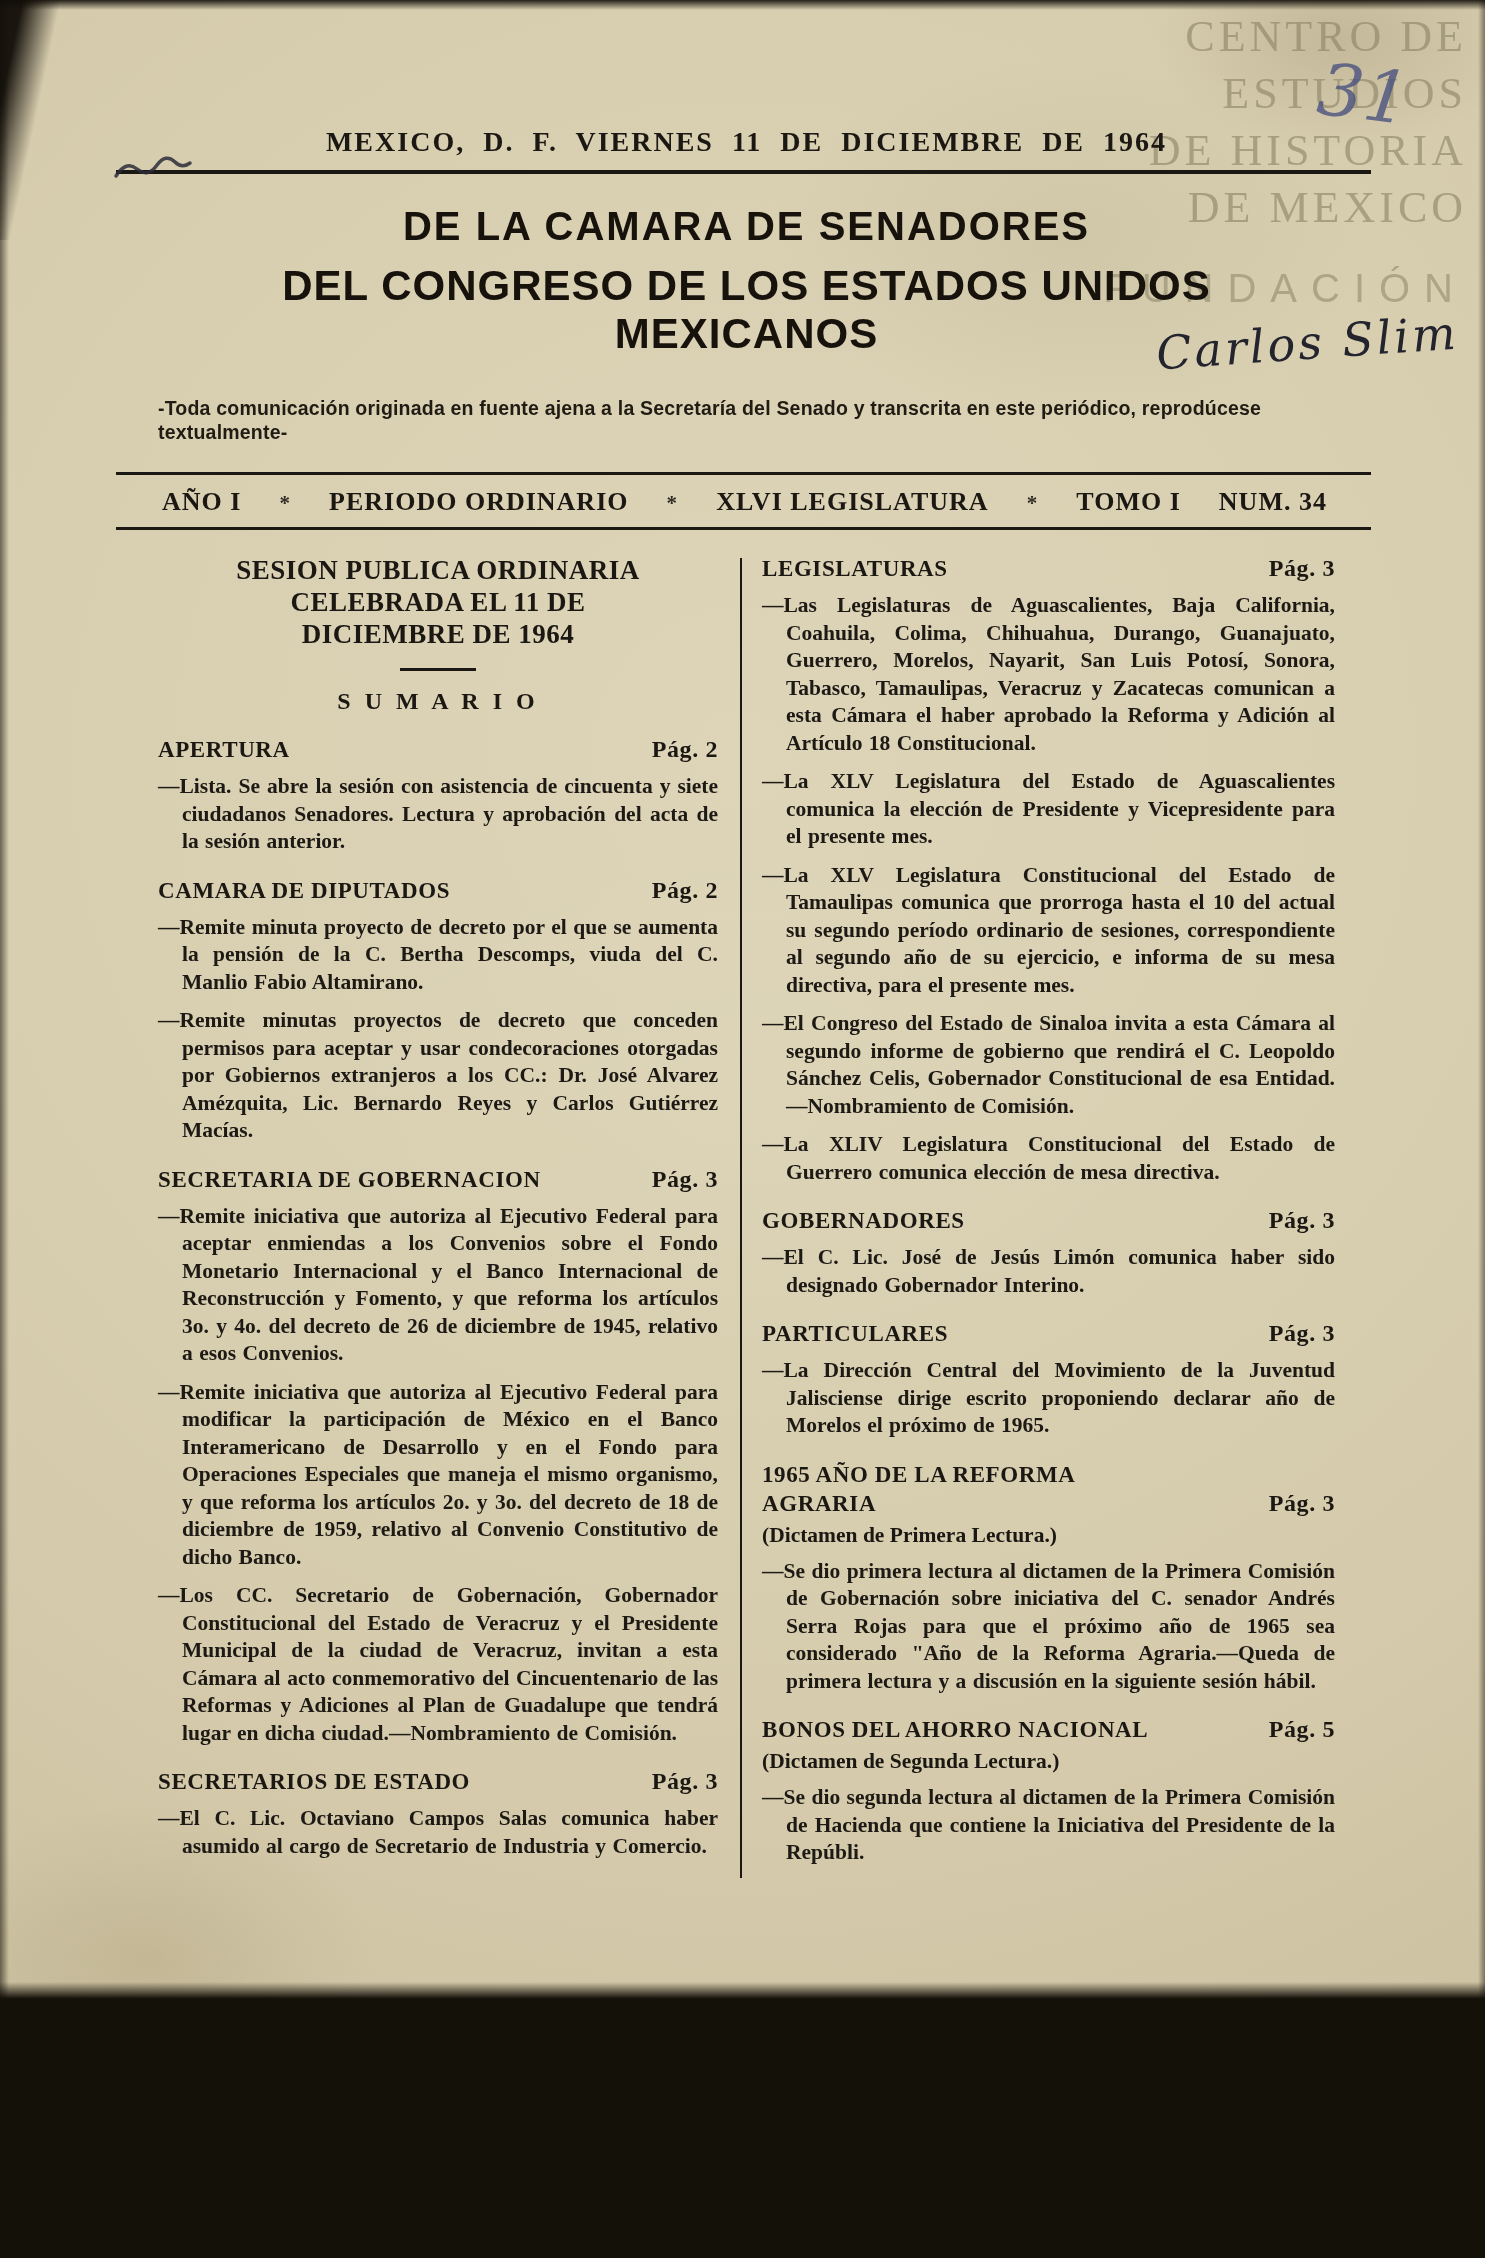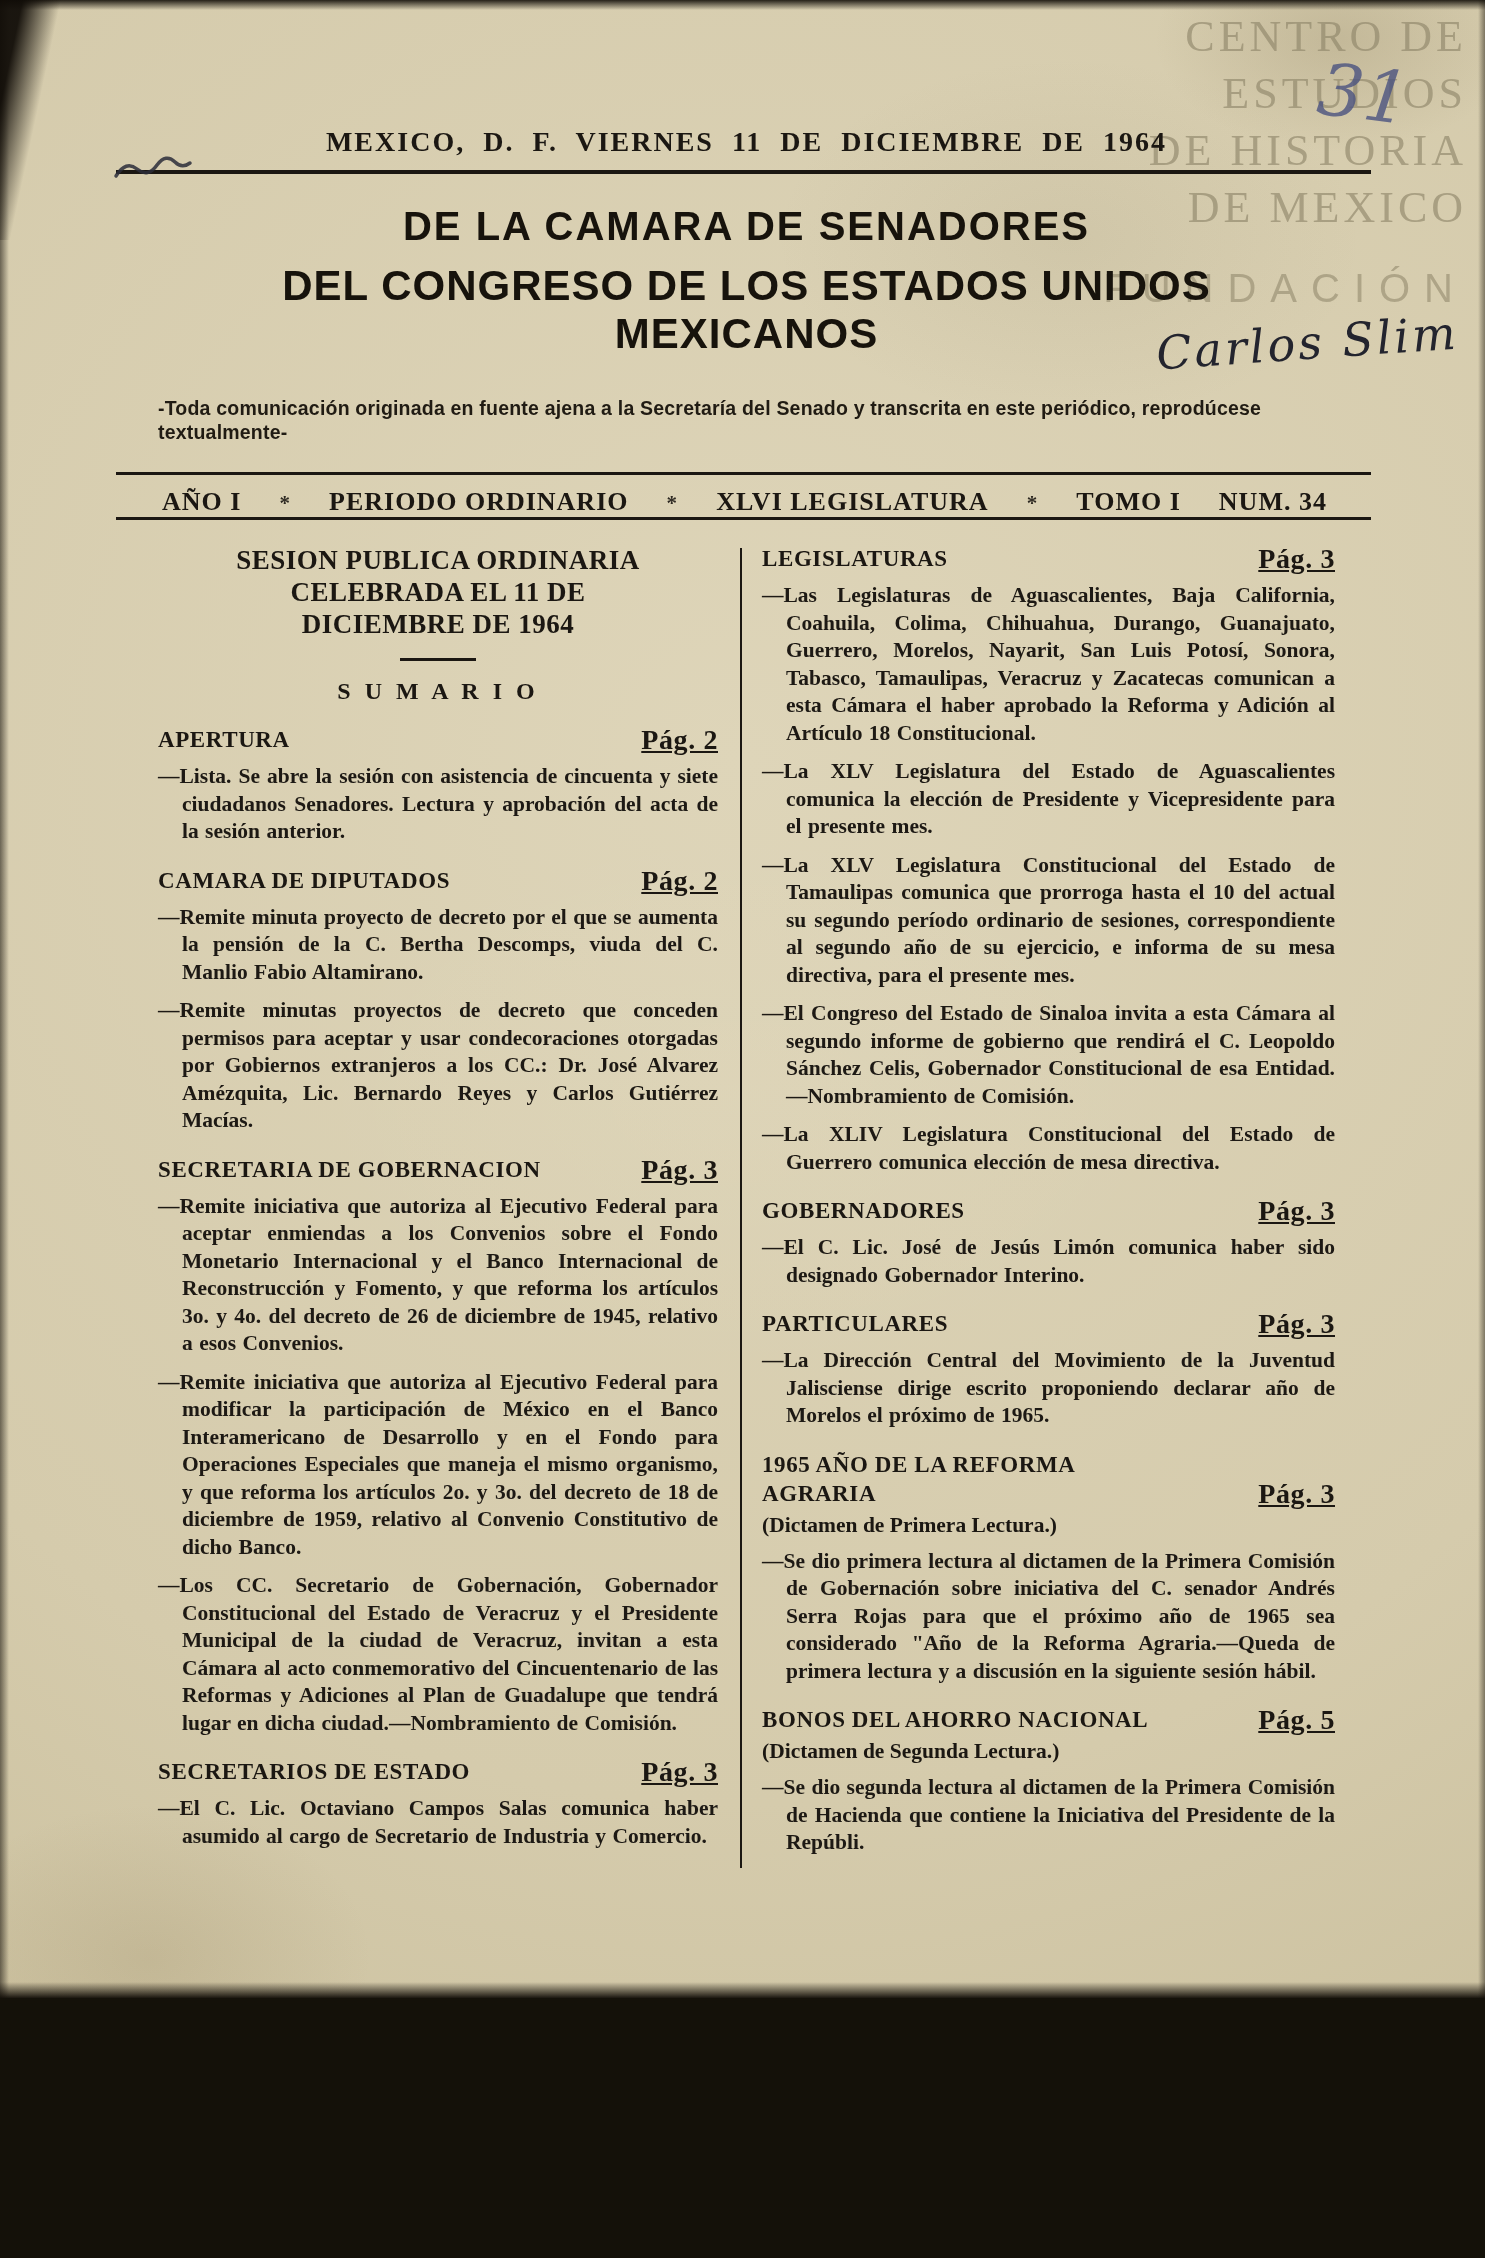--- a/index.html
+++ b/index.html
@@ -89,21 +89,21 @@
     margin-top:14px;text-align:center;font-family:"Liberation Sans",sans-serif;
     font-weight:bold;font-size:42px;line-height:48px;letter-spacing:1px;color:#17130c;
   }
   .tagline{
     margin-top:38px;text-align:left;font-family:"Liberation Sans",sans-serif;
     font-weight:bold;font-size:19.5px;line-height:24px;letter-spacing:0.2px;color:#201b13;
   }
   .bar-rule-top{margin-top:28px;}
   .issue-bar{
     display:flex;justify-content:space-between;align-items:baseline;
-    padding:12px 8px 0 4px;
+    padding:12px 8px 10px 4px;
   }
   .issue-item{font-weight:bold;font-size:26px;letter-spacing:1px;}
   .issue-item.star{font-size:21px;opacity:0.9;}
 
   .cols{display:flex;align-items:stretch;margin-top:24px;}
   .col-left{flex:0 0 560px;min-width:0;}
   .col-div{flex:0 0 2px;background:var(--ink);margin:4px 20px 0 22px;}
   .col-right{flex:1;min-width:0;}
 
   .session-head{
@@ -114,21 +114,21 @@
     text-align:center;font-weight:bold;font-size:24px;letter-spacing:4px;line-height:28px;
   }
 
   .sum-sec{margin-top:20px;}
   #right-sections .sum-sec:first-child{margin-top:0;}
   .sec-head{
     display:flex;justify-content:space-between;align-items:flex-end;
     font-weight:bold;font-size:23px;line-height:29px;letter-spacing:0.6px;
   }
   .sec-title{white-space:pre-line;}
-  .sec-page{flex:0 0 auto;padding-left:12px;font-size:28px;text-decoration:underline;}
+  .sec-page{flex:0 0 auto;padding-left:12px;font-size:24px;}
   .sec-note{font-weight:bold;font-size:21.5px;line-height:27px;margin-top:4px;}
   .entry{
     margin:9px 0 11px;font-weight:bold;font-size:21.5px;line-height:27.5px;
     text-align:justify;padding-left:24px;text-indent:-24px;color:#1d1914;
     word-spacing:1px;
   }
 </style>
 </head>
 <body>
 

